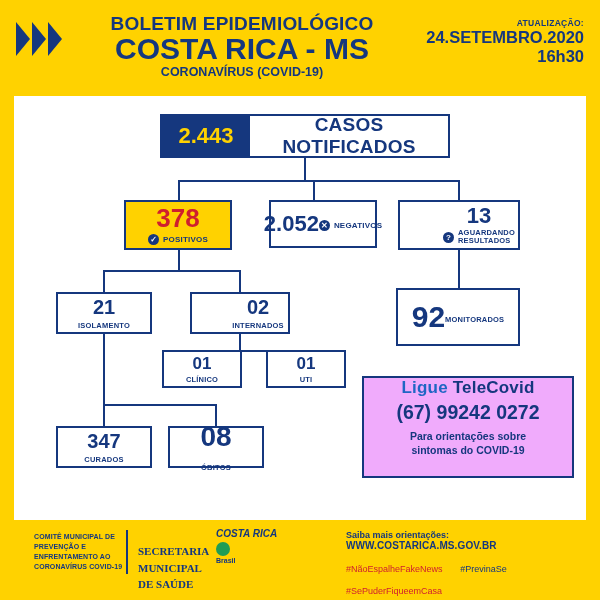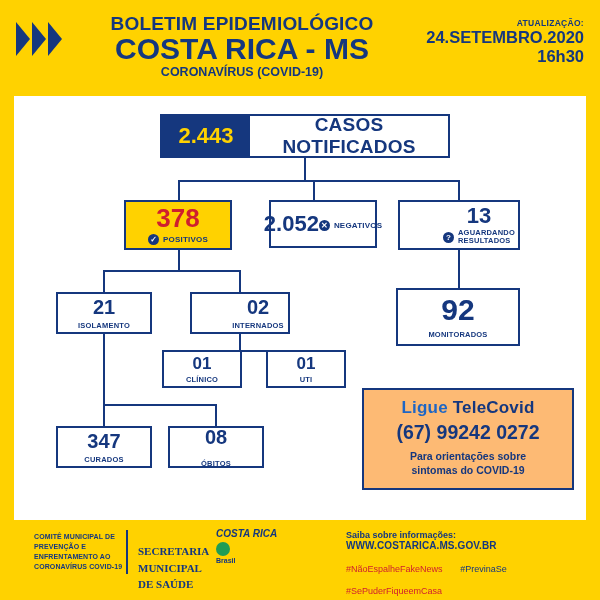--- a/index.html
+++ b/index.html
@@ -68,32 +68,32 @@
 
   #uti { left: 252px; top: 254px; width: 80px; height: 38px; display: flex; flex-direction: column; align-items: center; justify-content: center; }
   #uti .num { font-size: 17px; }
   #uti .lbl { font-size: 7.5px; margin-top: 3px; }
 
   #cured { left: 42px; top: 330px; width: 96px; height: 42px; display: flex; flex-direction: column; align-items: center; justify-content: center; }
   #cured .num { font-size: 20px; }
   #cured .lbl { font-size: 7.5px; margin-top: 4px; }
 
   #deaths { left: 154px; top: 330px; width: 96px; height: 42px; display: flex; flex-direction: column; align-items: center; justify-content: center; }
-  #deaths .num { font-size: 20px; }
+  #deaths .num { font-size: 28px; }
   #deaths .lbl { font-size: 7.5px; margin-top: 12px; }
 
-  #monitored { left: 382px; top: 192px; width: 124px; height: 58px; display: flex; flex-direction: column; align-items: center; justify-content: center; }
+  #monitored { left: 382px; top: 192px; width: 124px; height: 58px; display: flex; flex-direction: row; align-items: center; justify-content: center; }
   #monitored .num { font-size: 30px; }
   #monitored .lbl { font-size: 7.5px; margin-top: 5px; }
 
   
   .ln { position: absolute; background: #15377e; }
 
   
-  #telecovid { position: absolute; left: 348px; top: 292px; width: 212px; height: 102px; border: 2px solid #15377e; background: #fdba74; text-align: center; padding-top: 8px; }
+  #telecovid { position: absolute; left: 348px; top: 280px; width: 212px; height: 102px; border: 2px solid #15377e; background: #f0abfc; text-align: center; padding-top: 0; }
   #telecovid .tc-title { font-size: 17px; font-weight: bold; color: #15377e; letter-spacing: .2px; }
   #telecovid .tc-title .lig { color: #1f66c4; }
   #telecovid .tc-phone { font-size: 19.5px; font-weight: bold; color: #15377e; margin-top: 3px; }
   #telecovid .tc-sub { font-size: 10.5px; font-weight: bold; color: #15377e; margin-top: 6px; line-height: 1.3; }
 
   
   .footer { position: absolute; left: 0; top: 524px; width: 600px; height: 76px; }
   .f-left { position: absolute; left: 34px; top: 8px; width: 110px; font-size: 7px; font-weight: bold; color: #15377e; line-height: 1.45; letter-spacing: .1px; }
   .f-div { position: absolute; left: 126px; top: 6px; width: 1.5px; height: 44px; background: #15377e; }
   .f-mid { position: absolute; left: 138px; top: 19px; width: 80px; font-size: 11px; font-weight: bold; color: #15377e; line-height: 1.5; font-family: Liberation Serif, serif; }
@@ -240,21 +240,21 @@
   <div class="footer">
     <div class="f-left">COMITÊ MUNICIPAL DE PREVENÇÃO E ENFRENTAMENTO AO CORONAVÍRUS COVID-19</div>
     <div class="f-div"></div>
     <div class="f-mid">SECRETARIA MUNICIPAL DE SAÚDE</div>
     <div class="f-logo">
       <div class="cr">COSTA RICA</div>
       <div><span class="globe"></span></div>
       <div class="ms">Brasil</div>
     </div>
     <div class="f-right">
-      <div class="saiba">Saiba sobre informações:</div>
+      <div class="saiba">Saiba mais orientações:</div>
       <div class="site">WWW.COSTARICA.MS.GOV.BR</div>
       <div class="tags">
         <div class="tagrow">
           <span class="tag">#NãoEspalheFakeNews</span>
           &nbsp;&nbsp;
           <span class="tag blue">#PrevinaSe</span>
         </div>
         <div class="tagrow">
           <span class="tag">#SePuderFiqueemCasa</span>
         </div>

